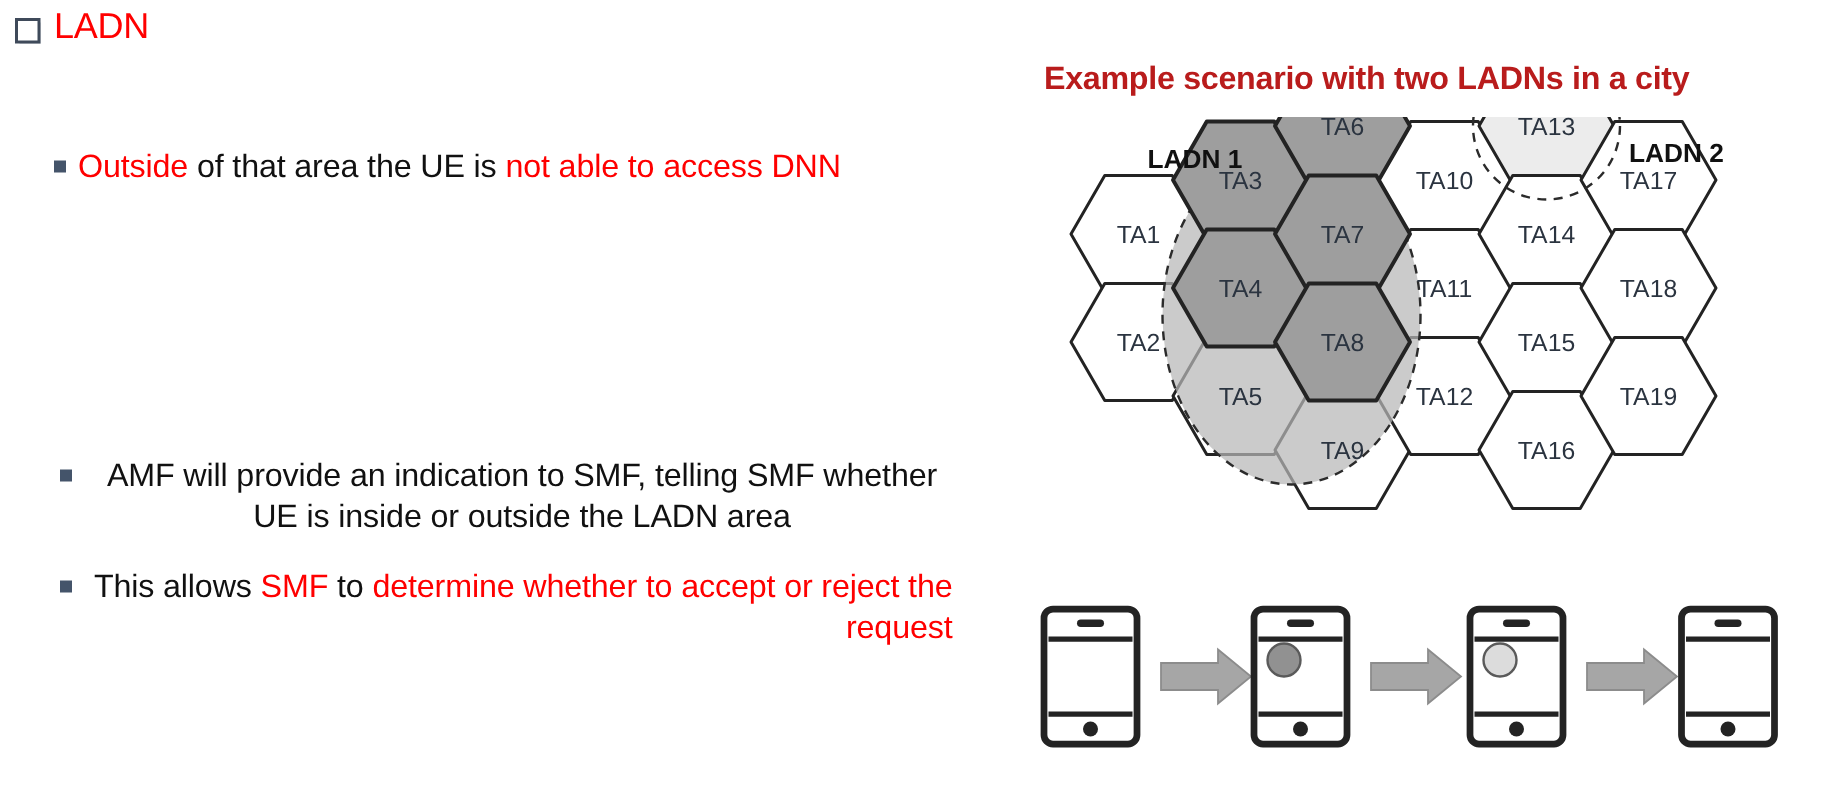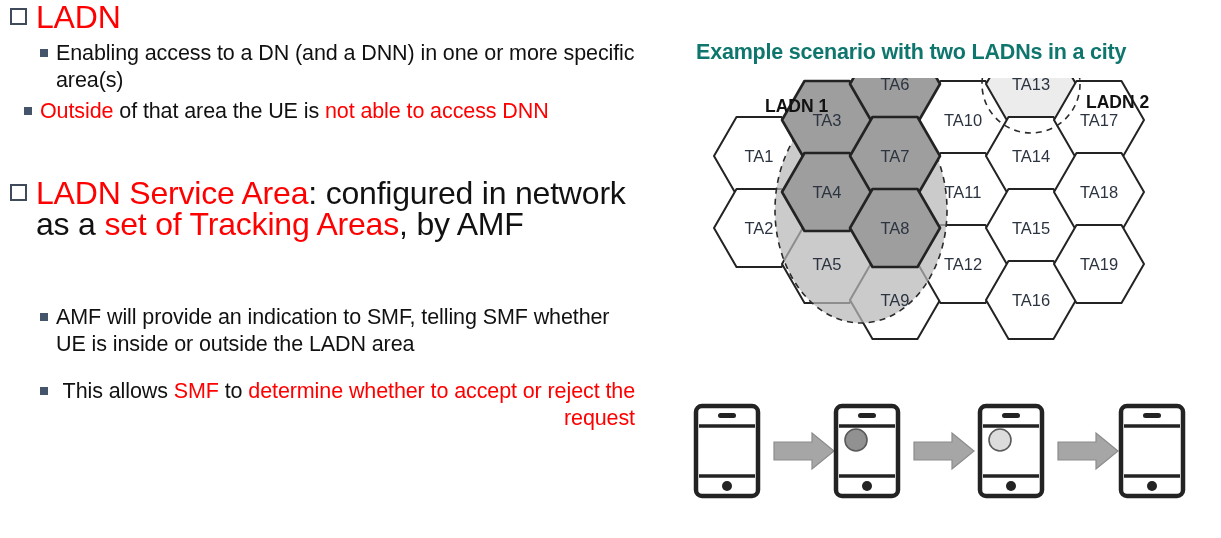--- a/index.html
+++ b/index.html
@@ -12,22 +12,22 @@
   }
   .slide{position:absolute;inset:0;}
 
   
   .left-col{
     position:absolute;left:0;top:0;width:680px;height:538px;
   }
 
   .lvl1{
     position:absolute;
-    display:flex;align-items:flex-start;
-    font-size:32px;line-height:31px;
+    display:flex;align-items:center;
+    font-size:24px;line-height:31px;
     color:#ff0000;
     letter-spacing:-0.2px;
   }
   .lvl1 .sqbullet{
     flex:0 0 auto;
     width:17px;height:17px;
     margin-top:6px;margin-right:9px;
     position:relative;
   }
   .lvl1 .sqbullet::before{
@@ -57,21 +57,21 @@
 
   .red{color:#ff0000;}
   .blk{color:#111111;}
 
   
   .right-col{
     position:absolute;left:680px;top:0;width:541px;height:538px;
   }
   .diagram-title{
     position:absolute;left:16px;top:40px;
-    font-size:21.5px;font-weight:bold;color:#0f766e;
+    font-size:21.5px;font-weight:bold;color:#b91c1c;
     white-space:nowrap;letter-spacing:-0.2px;
   }
   .hexsvg{position:absolute;left:0;top:78px;width:541px;height:312px;}
   .phonesvg{position:absolute;left:0;top:392px;width:541px;height:130px;}
 
   .hexlabel{
     font-family:"Liberation Sans", sans-serif;
     font-size:16.5px;fill:#2b3440;
   }
   .ladnlabel{
@@ -82,33 +82,25 @@
 </head>
 <body>
 
 <div class="slide">
 
   <div class="left-col" id="leftCol">
       <div class="lvl1" style="top: 2px; left: 10px; width: 640px;">
         <span class="sqbullet"></span>
         <span class="t"><span class="red">LADN</span></span>
       </div>
-      <div class="lvl2" style="top: 40px; left: 40px; width: 620px;">
-        <span class="sm"></span>
-        <span class="t"><span class="blk">Enabling access to a DN (and a DNN) in one or more specific area(s)</span></span>
-      </div>
-      <div class="lvl2" style="top: 98px; left: 24px; width: 625px;">
+      <div class="lvl2" style="top: 98px; left: 36px; width: 625px;">
         <span class="sm"></span>
         <span class="t"><span class="red">Outside</span><span class="blk"> of that area the UE is </span><span class="red">not able to access DNN</span></span>
       </div>
-      <div class="lvl1" style="top: 178px; left: 10px; width: 645px;">
-        <span class="sqbullet"></span>
-        <span class="t"><span class="red">LADN Service Area</span><span class="blk">: configured in network as a </span><span class="red">set of Tracking Areas</span><span class="blk">, by AMF</span></span>
-      </div>
-      <div class="lvl2" style="top: 304px; left: 40px; width: 600px;">
+      <div class="lvl2" style="top: 304px; left: 40px; width: 600px; text-align: center;">
         <span class="sm"></span>
         <span class="t"><span class="blk">AMF will provide an indication to SMF, telling SMF whether UE is inside or outside the LADN area</span></span>
       </div>
       <div class="lvl2" style="top: 378px; left: 40px; width: 595px; text-align: right;">
         <span class="sm"></span>
         <span class="t"><span class="blk">This allows </span><span class="red">SMF</span><span class="blk"> to </span><span class="red">determine whether to accept or reject the request</span></span>
       </div>
     </div>
 
   <div class="right-col">

